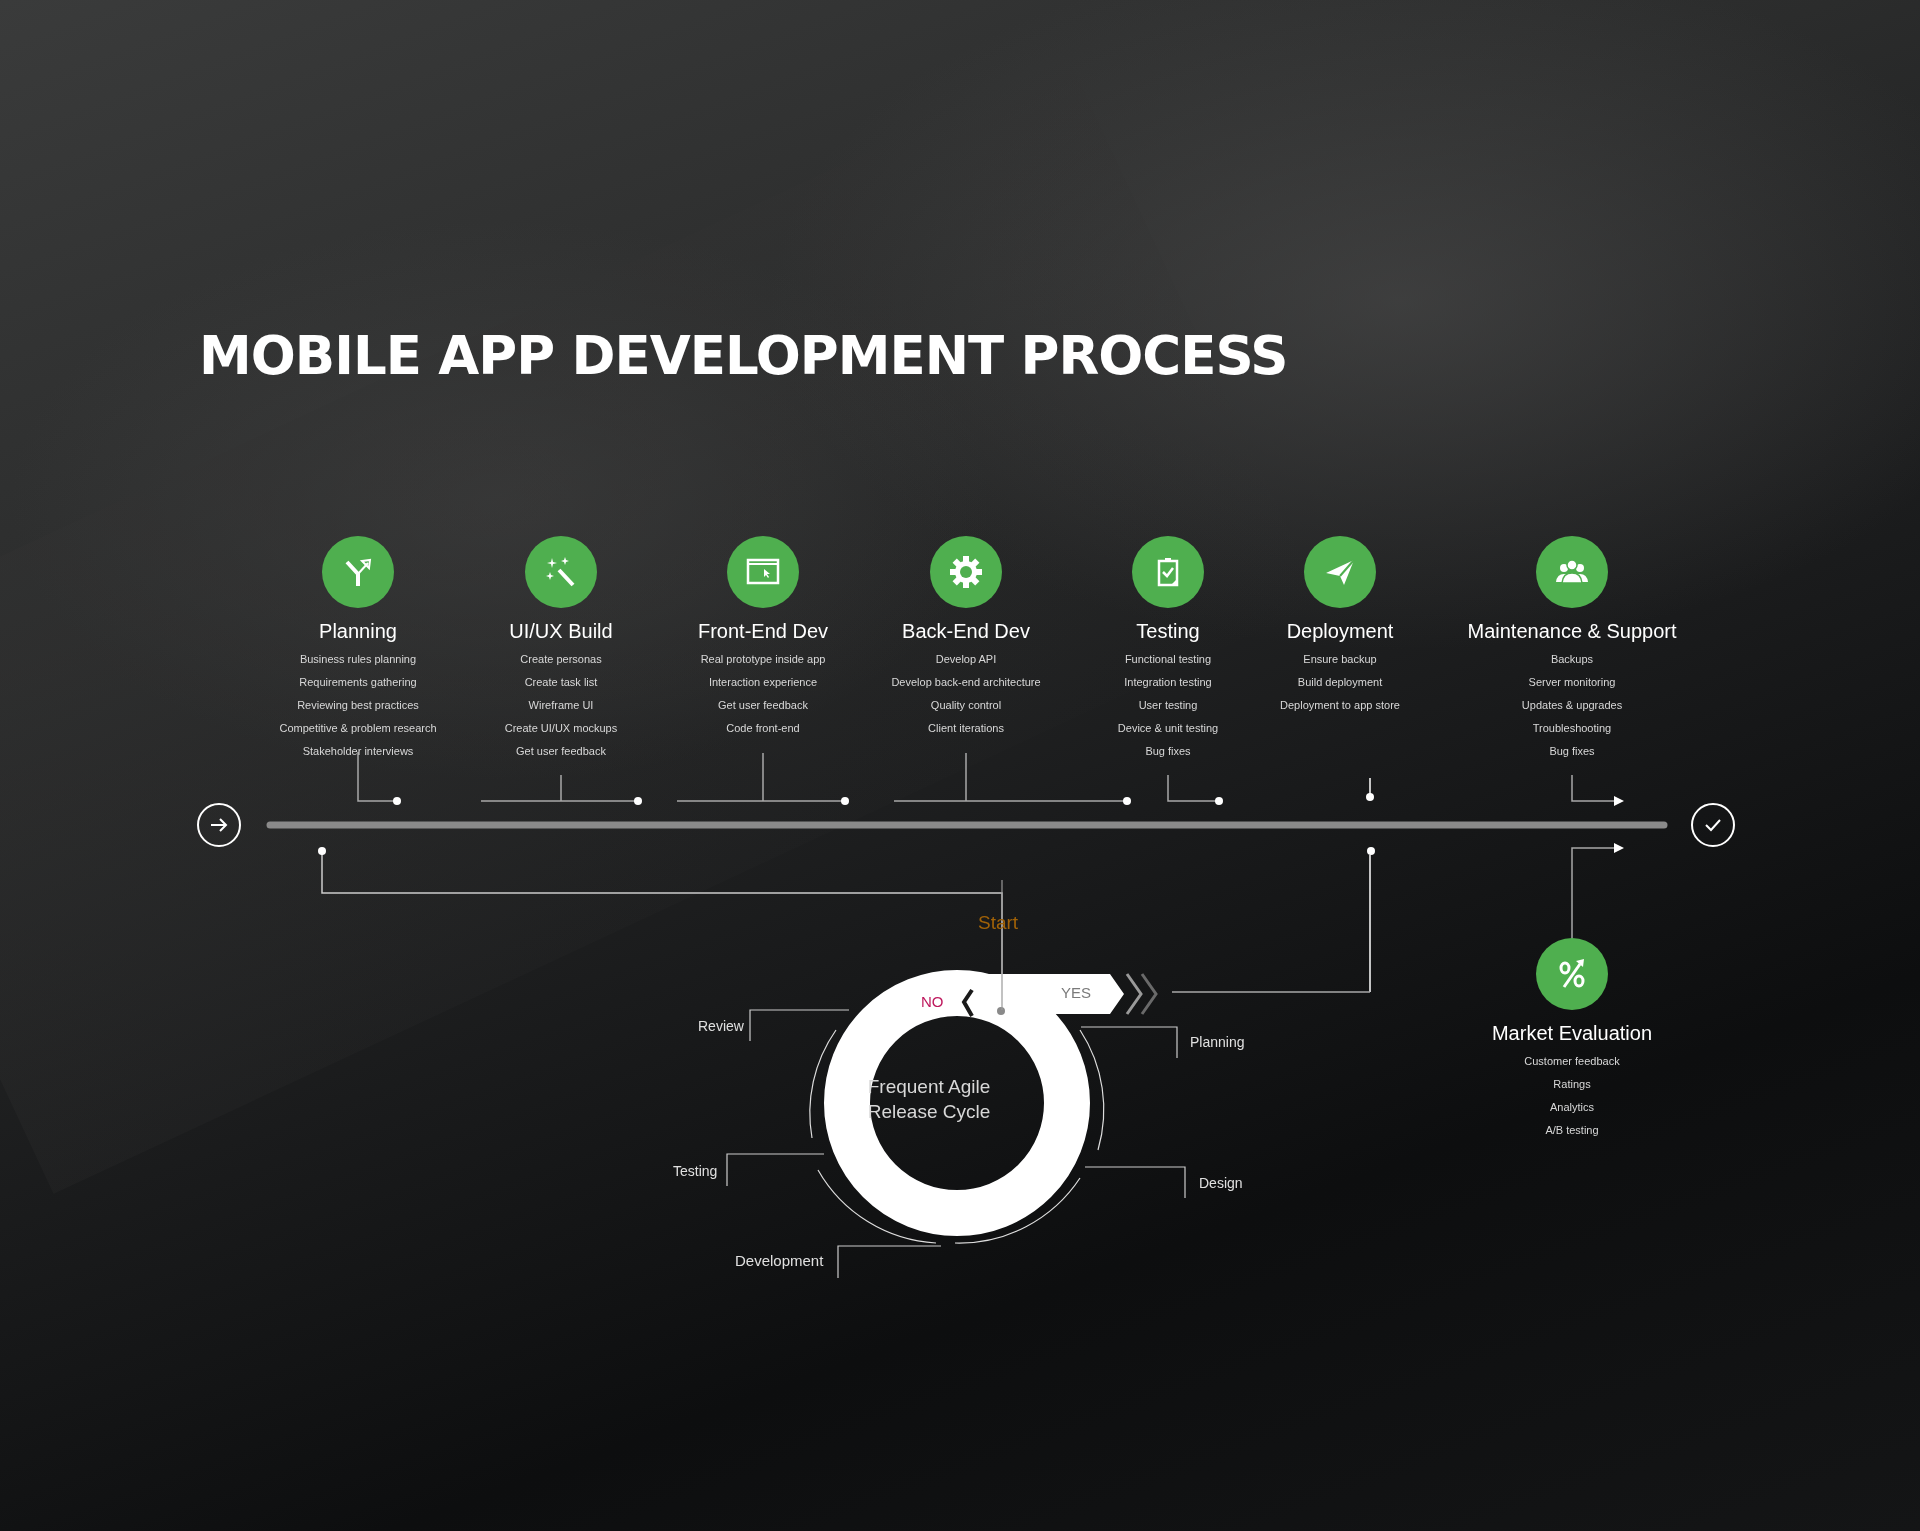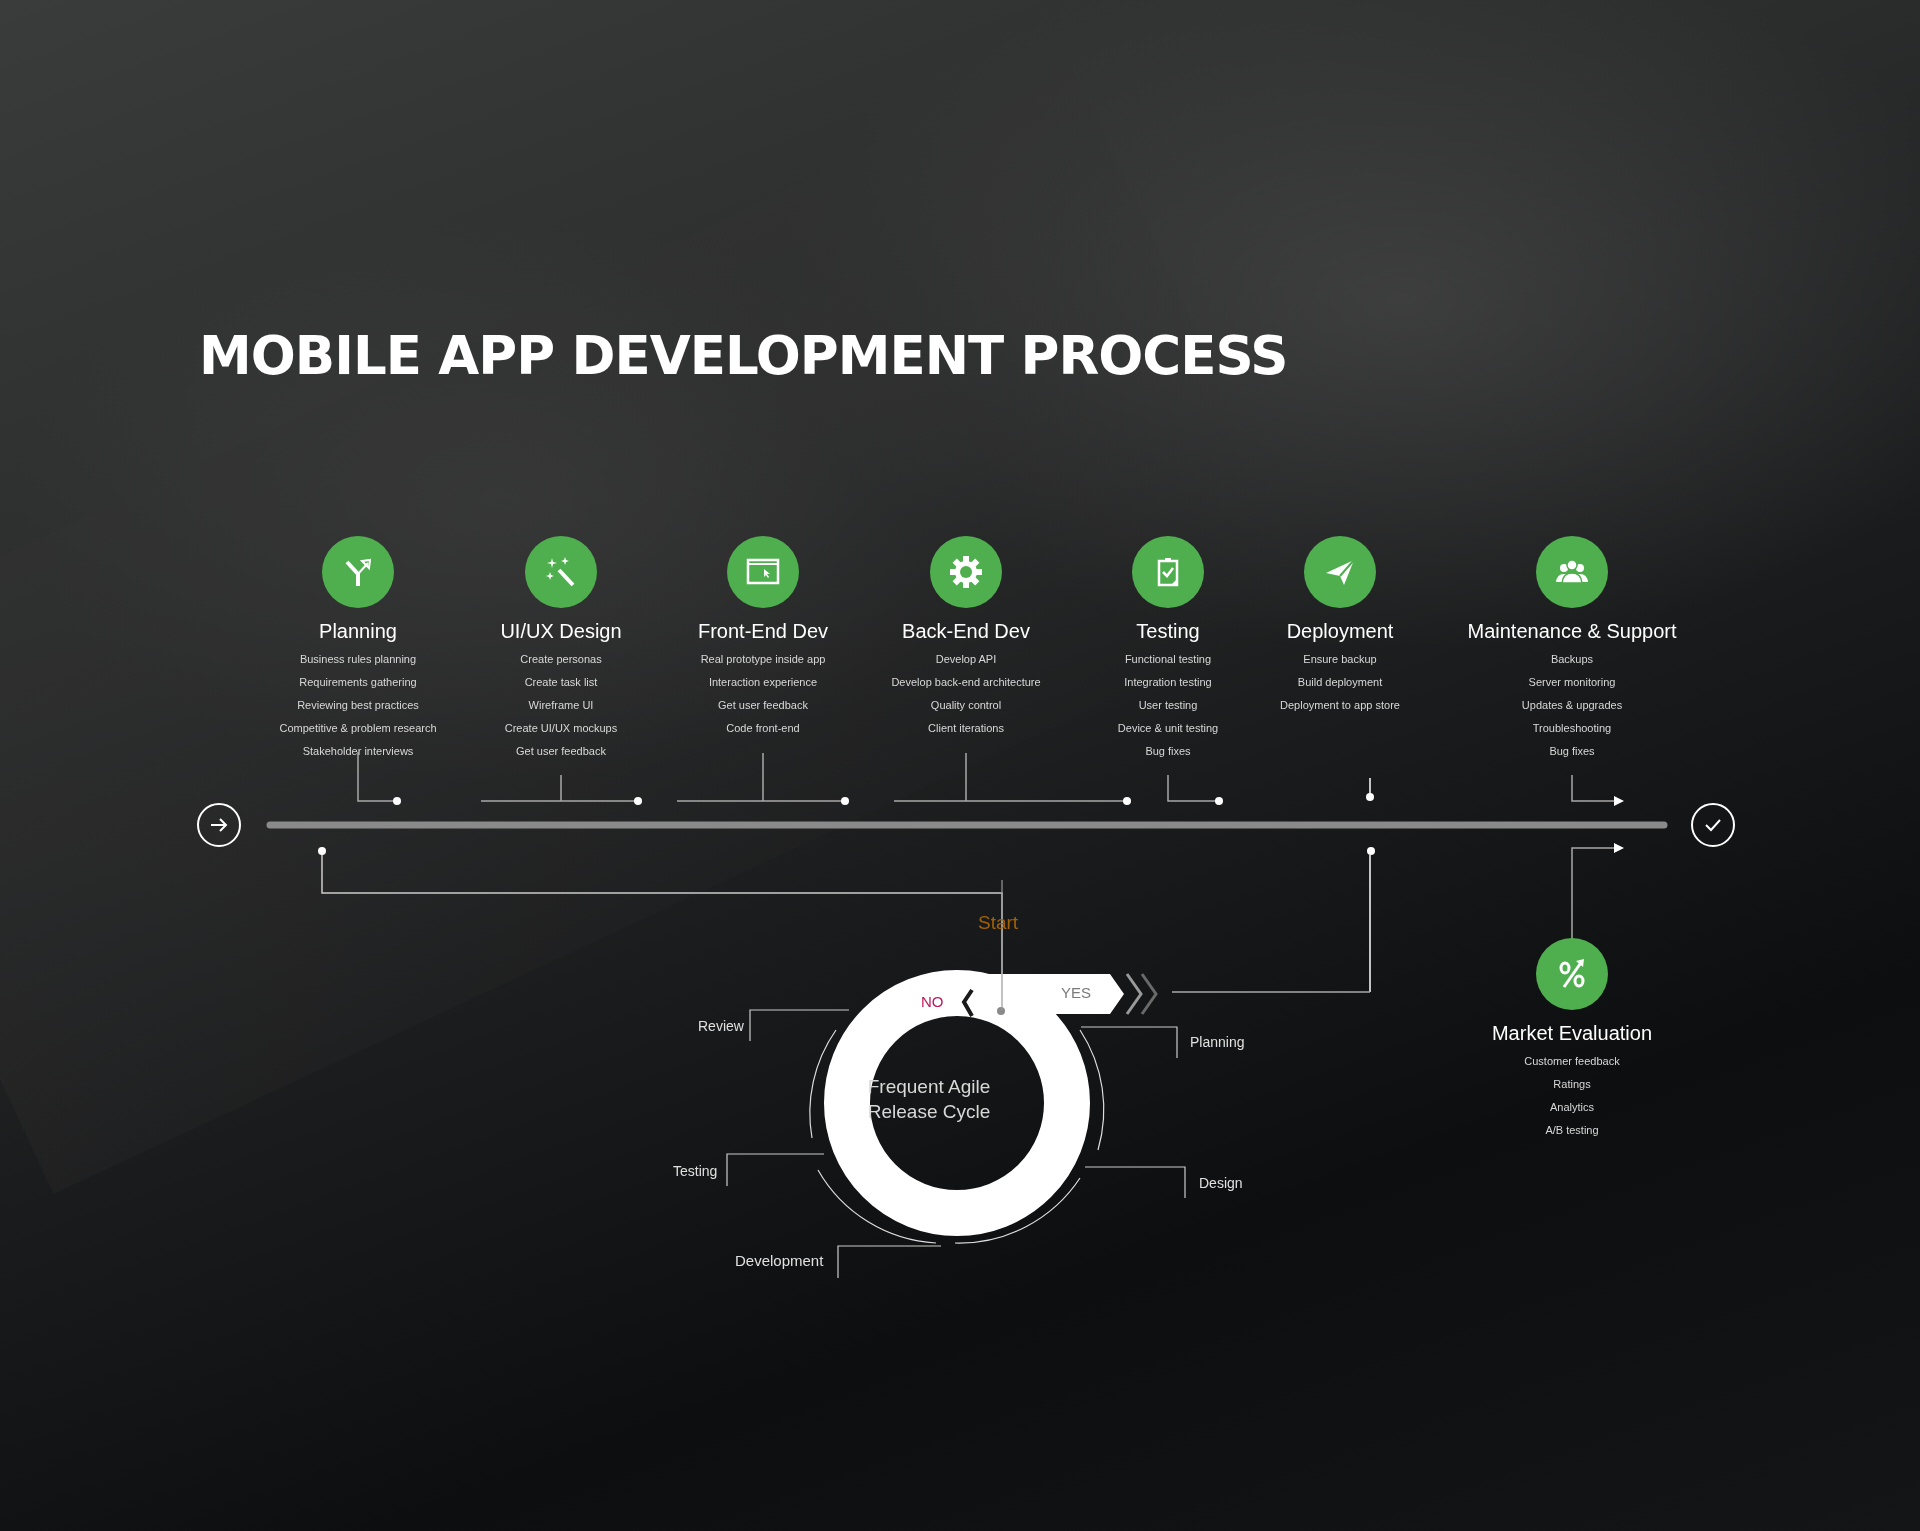--- a/index.html
+++ b/index.html
@@ -152,21 +152,21 @@
   </div>
 </div>
 
 <div class="step" style="left:561px;">
   <div class="icon-circle">
     <svg viewBox="0 0 40 40">
         <line x1="18" y1="18" x2="32" y2="33" stroke="#fff" stroke-width="4"></line>
         <path d="M11 6 L12 10 L16 11 L12 12 L11 16 L10 12 L6 11 L10 10Z M24 5 L25 8 L28 9 L25 10 L24 13 L23 10 L20 9 L23 8Z M9 20 L10 23 L13 24 L10 25 L9 28 L8 25 L5 24 L8 23Z" fill="#fff"></path>
       </svg>
   </div>
-  <div class="step-title">UI/UX Design</div>
+  <div class="step-title">UI/UX Build</div>
   <div class="step-items">
     <div>Create personas</div>
     <div>Create task list</div>
     <div>Wireframe UI</div>
     <div>Create UI/UX mockups</div>
     <div>Get user feedback</div>
   </div>
 </div>
 
 <div class="step" style="left:763px;">

